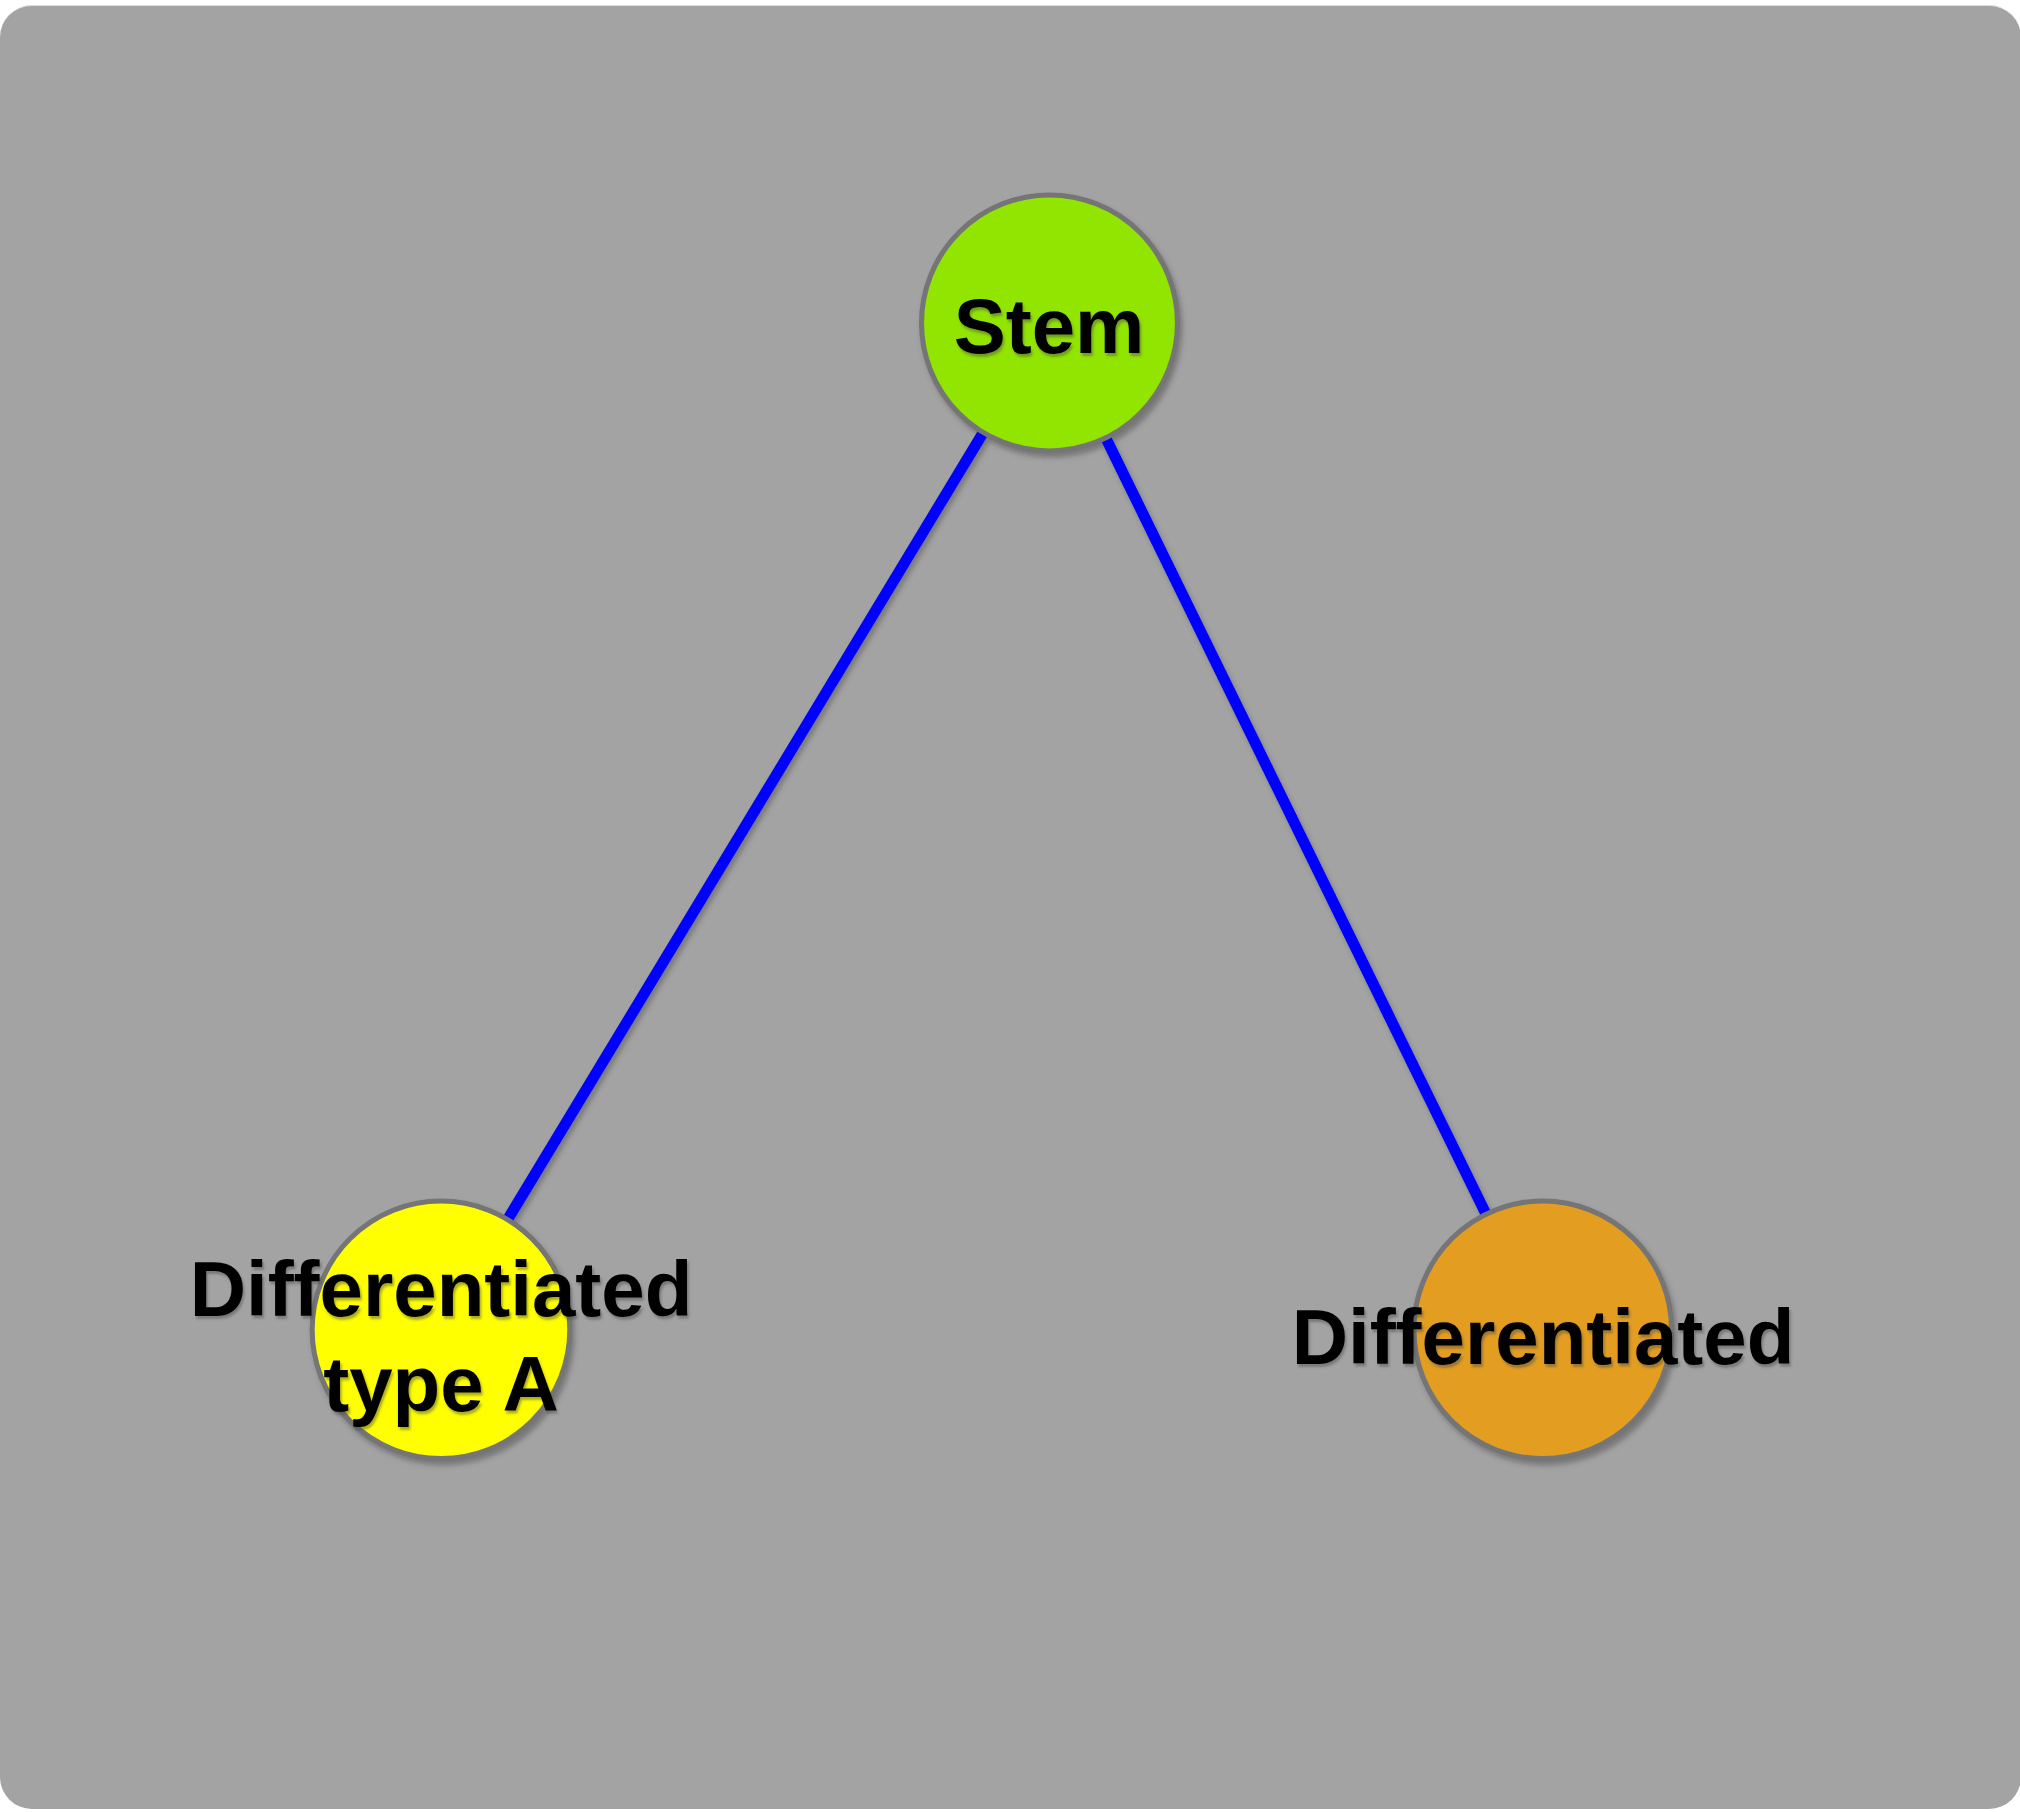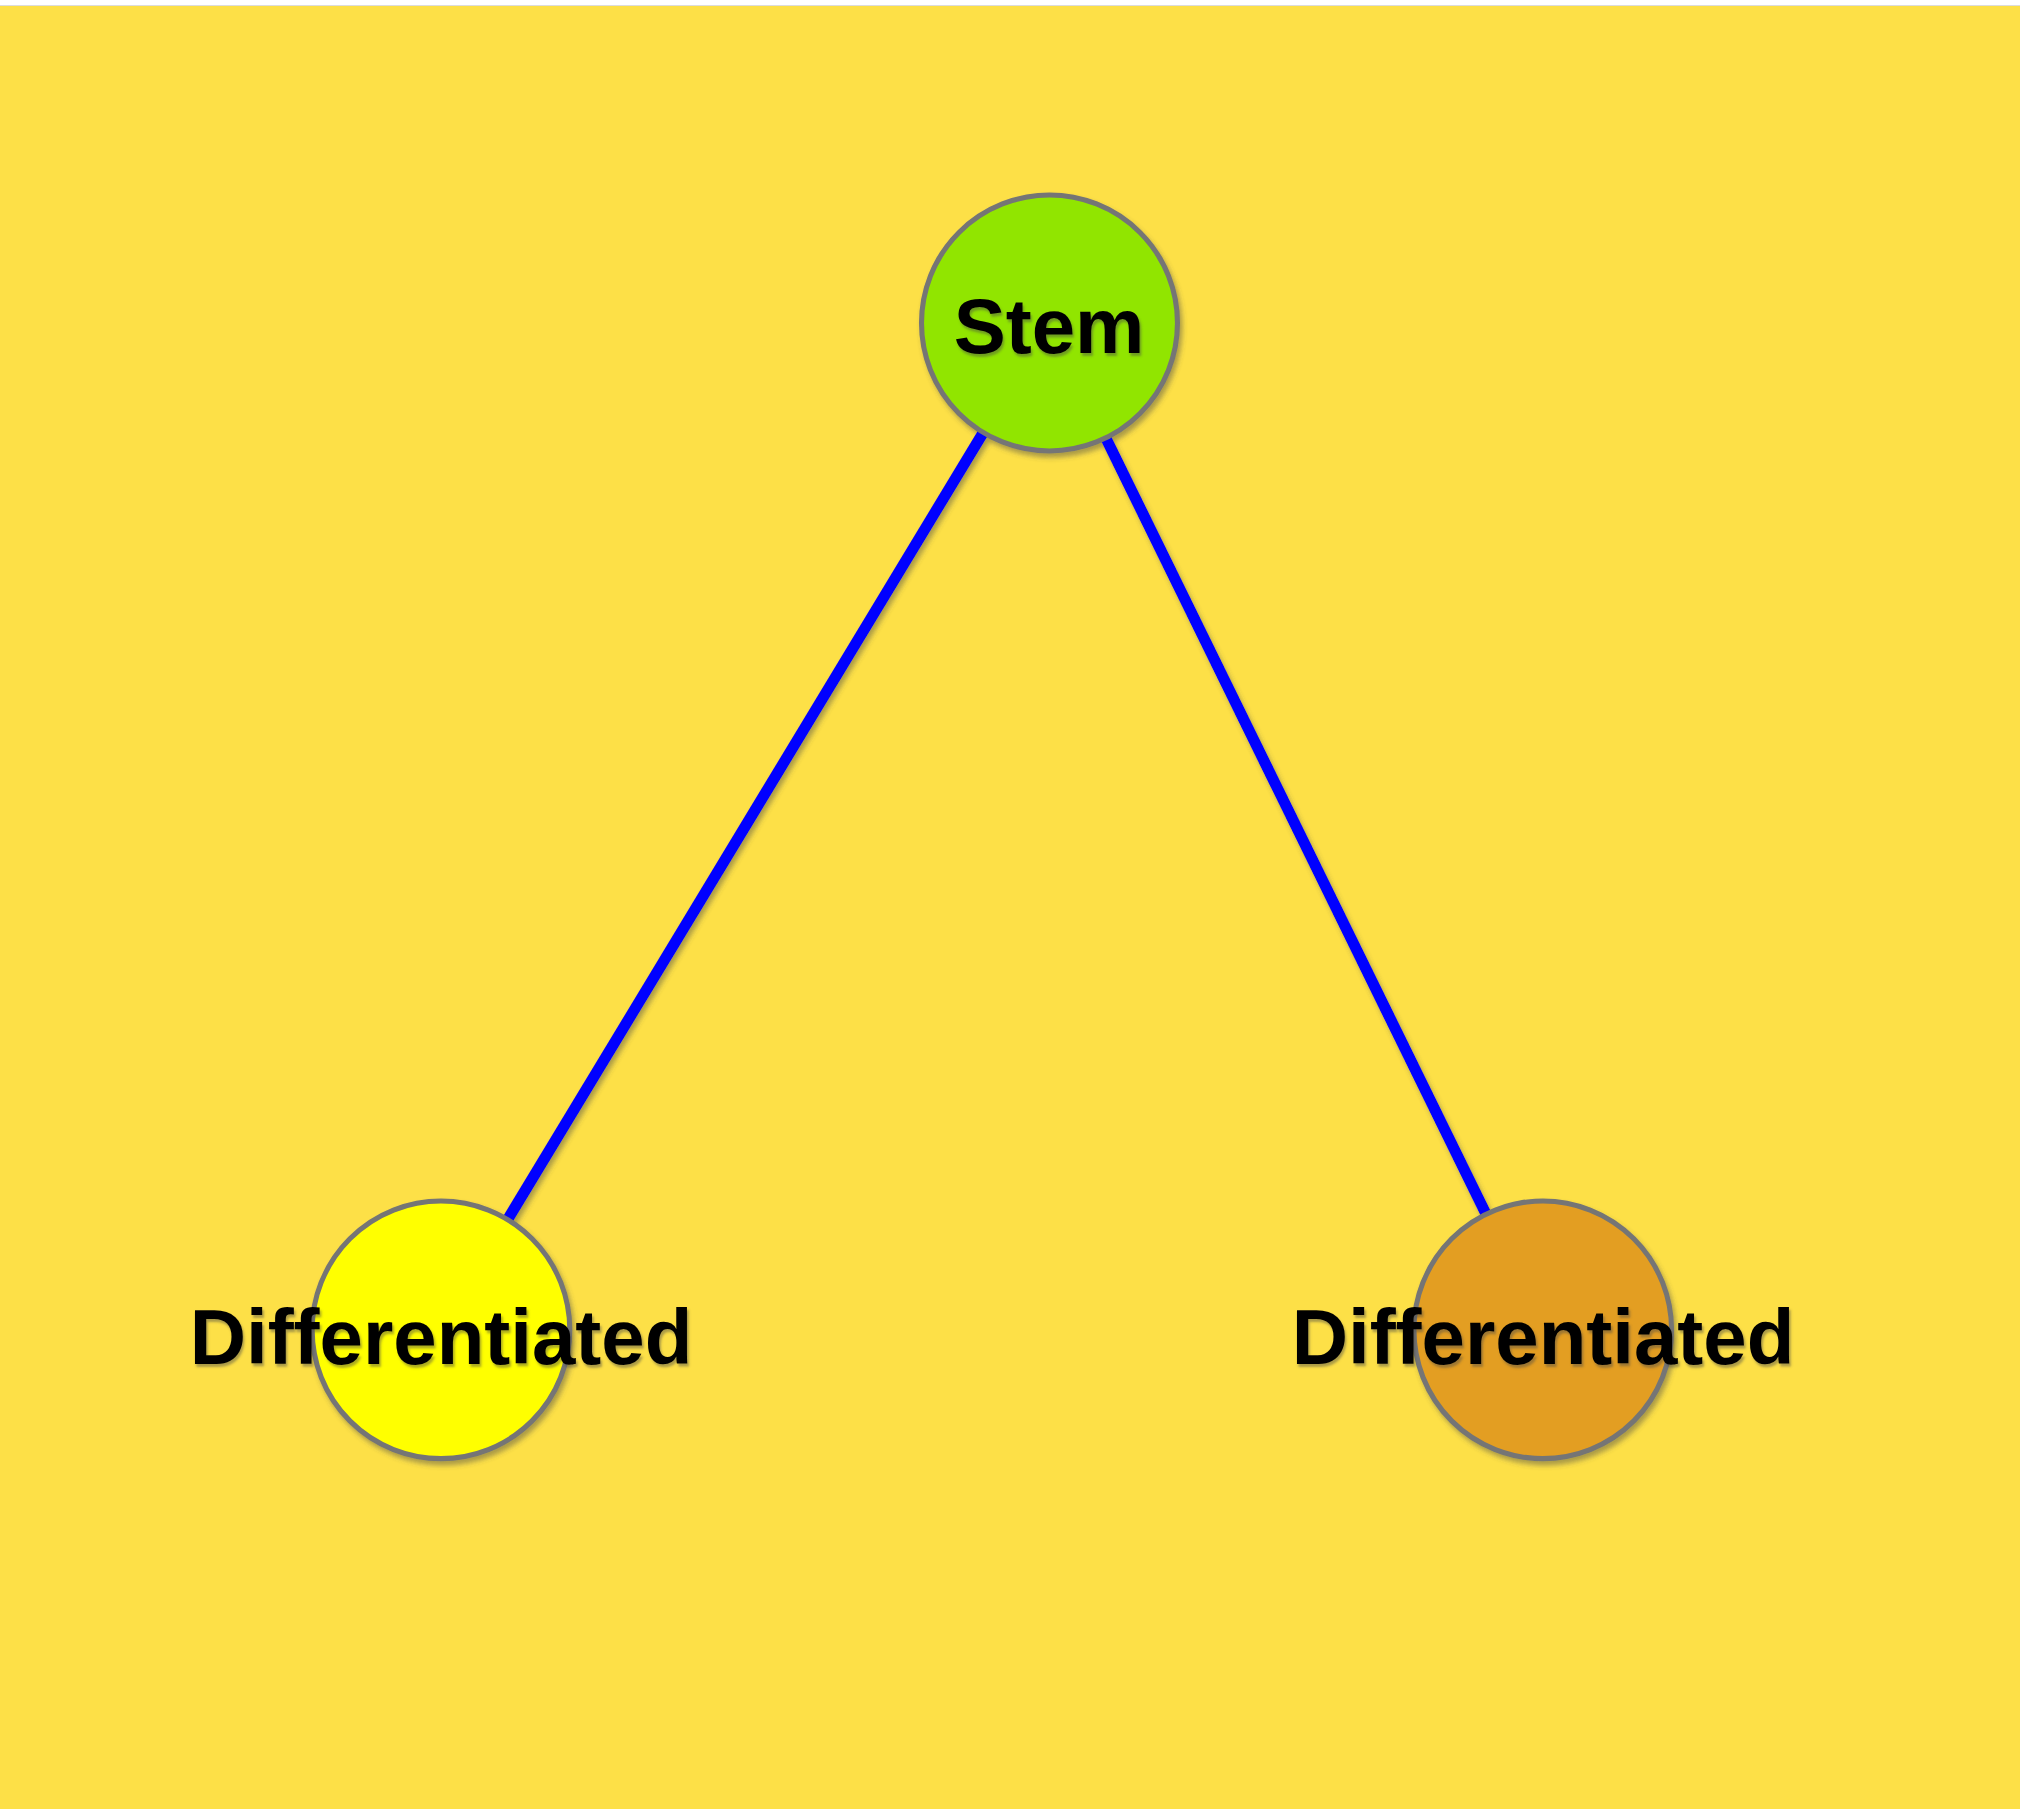--- a/index.html
+++ b/index.html
@@ -49,21 +49,21 @@
     text-shadow: 1.7px 3.4px 2.5px rgba(70, 70, 70, 0.45);
     pointer-events: none;
   }
   .label-stem   { left: 1049px; top: 320px;  }
   .label-type-a { left: 441px;  top: 1331px; }
   .label-type-b { left: 1543px; top: 1331px; }
 </style>
 </head>
 <body>
 
-<div class="canvas" style="background-color: #fde047;">
+<div class="canvas" style="background-color: #a3a3a3; border-radius: 32px;">
 
   <svg class="graph-svg" viewBox="0 0 2384 2138">
     <defs>
       <filter id="ds" x="-20%" y="-20%" width="140%" height="140%">
         <feDropShadow dx="3" dy="5" stdDeviation="3" flood-color="#444444" flood-opacity="0.45"></feDropShadow>
       </filter>
     </defs>
     <g filter="url(#ds)">
       <line class="edge" x1="1238" y1="374" x2="520" y2="1562" style="stroke: rgb(0, 0, 255);"></line>
       <line class="edge" x1="1238" y1="374" x2="1820" y2="1562" style="stroke: rgb(0, 0, 255);"></line>
@@ -72,20 +72,21 @@
       <circle class="node-circle" cx="1820" cy="1562" r="152" style="fill: rgb(227, 158, 34); stroke: rgb(117, 117, 117);"></circle>
     </g>
   </svg>
 
   <div class="node-label label-stem" style="color: rgb(0, 0, 0);">
     <span>Stem</span>
   </div>
 
   <div class="node-label label-type-a" style="color: rgb(0, 0, 0);">
     <span>Differentiated</span>
+    <span>type A</span>
   </div>
 
   <div class="node-label label-type-b" style="color: rgb(0, 0, 0);">
     <span>Differentiated</span>
   </div>
 
 </div>
 
 
 </body></html>

